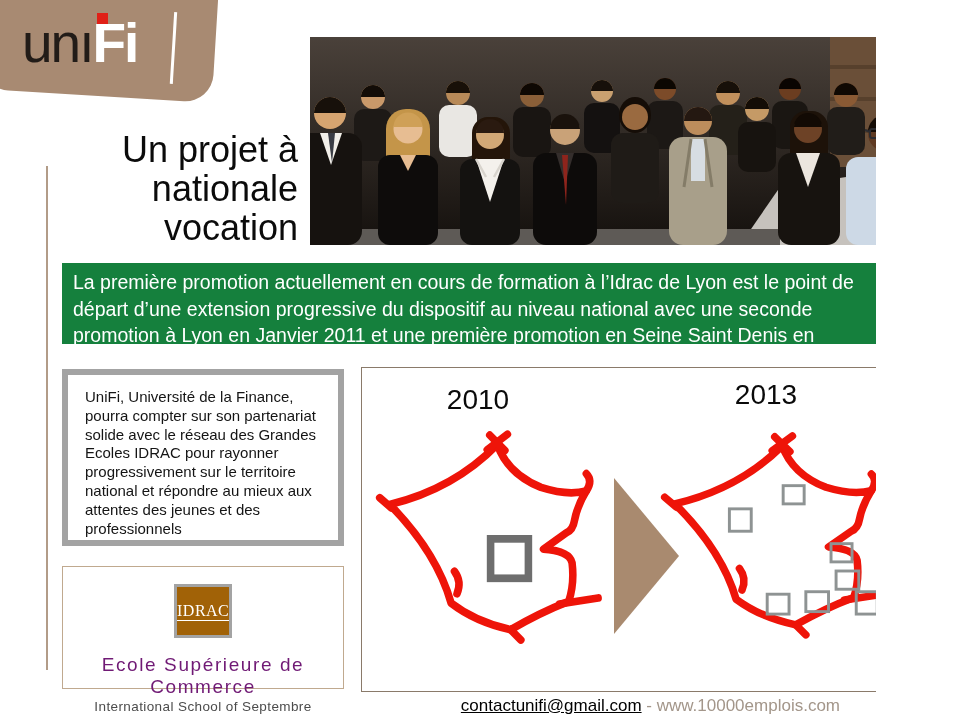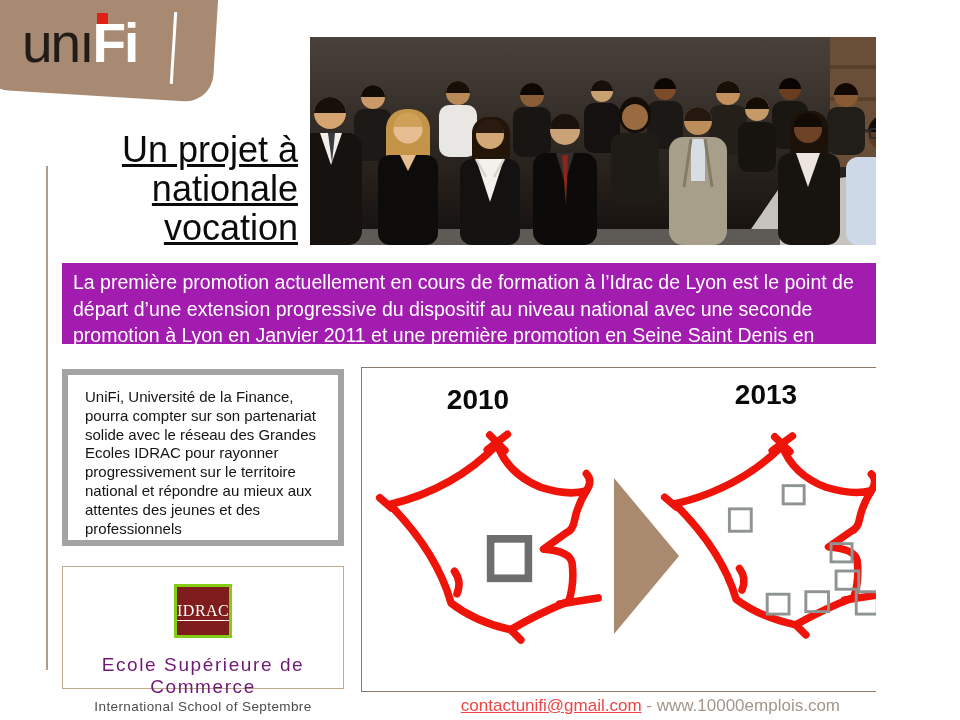--- a/index.html
+++ b/index.html
@@ -18,57 +18,57 @@
                 color:#ffffff;font-size:8.5px;font-weight:700;line-height:9px;letter-spacing:.4px;}
   .logo-bar{position:absolute;left:172px;top:12px;width:3px;height:72px;background:#ffffff;
             transform:rotate(3.5deg);}
 
   
   .photo{position:absolute;left:310px;top:37px;width:615px;height:208px;overflow:hidden;}
 
   
   .title-rule{position:absolute;left:46px;top:166px;width:2px;height:504px;background:#b29c88;}
   .page-title{position:absolute;left:58px;top:130px;width:240px;text-align:right;
-              color:#0b0b0b;font-size:36px;line-height:39px;font-weight:400;text-decoration:underline;}
-
-  
-  .banner{position:absolute;left:62px;top:263px;width:863px;height:81px;background:#a21caf;
+              color:#0b0b0b;font-size:36px;line-height:39px;font-weight:400;}
+
+  
+  .banner{position:absolute;left:62px;top:263px;width:863px;height:81px;background:#15803d;
           color:#ffffff;font-size:19.5px;line-height:26.5px;box-sizing:border-box;
           padding:6px 28px 0 11px;}
 
   
   .note-box{position:absolute;left:62px;top:369px;width:282px;height:177px;background:#fff;
             border:6px solid #a3a3a3;box-sizing:border-box;padding:13px 12px 0 17px;
             color:#141414;font-size:15px;line-height:18.8px;}
   .idrac-box{position:absolute;left:62px;top:566px;width:282px;height:123px;background:#fff;
              border:1px solid #c0a98f;box-sizing:border-box;text-align:center;}
-  .idrac-square{display:inline-block;margin-top:17px;width:52px;height:48px;background:#7f1d1d;
-                border:3px solid #84cc16;color:#fff;font-family:"Liberation Serif",serif;
+  .idrac-square{display:inline-block;margin-top:17px;width:52px;height:48px;background:#a16207;
+                border:3px solid #a3a3a3;color:#fff;font-family:"Liberation Serif",serif;
                 font-size:16px;line-height:48px;letter-spacing:.5px;}
   .idrac-square span{border-bottom:1.5px solid #fff;padding-bottom:1px;}
   .idrac-line1{color:#701a75;font-size:19px;letter-spacing:1.6px;margin-top:16px;}
   .idrac-line2{color:#4c4c4c;font-size:13.5px;letter-spacing:.4px;margin-top:1px;}
 
   
   .map-panel{position:absolute;left:361px;top:367px;width:562px;height:325px;background:#fff;
              border:1.5px solid #8a7a6a;box-sizing:border-box;}
   .year-label{position:absolute;width:120px;text-align:center;color:#0a0a0a;
-              font-size:28px;font-weight:700;}
+              font-size:28px;font-weight:400;}
   .year-left{left:56px;top:16px;}
   .year-right{left:344px;top:11px;}
   .map-svg{position:absolute;}
   .map-2010{left:11px;top:56px;}
   .map-2013{left:296px;top:58px;}
   .growth-arrow{position:absolute;left:252px;top:110px;width:0;height:0;
                 border-top:78px solid transparent;border-bottom:78px solid transparent;
                 border-left:65px solid #a98a6f;}
 
   
   .footer{position:absolute;right:36px;bottom:4px;font-size:17px;color:#a3968a;}
-  .footer a{color:#ef4444;text-decoration:underline;}
+  .footer a{color:#000000;text-decoration:underline;}
 </style>
 </head>
 <body>
 
 <div id="slide">
 
   <div class="logo-plate"></div>
   <div class="logo-content">
     <div class="logo-wordmark"><span>unı</span><span class="fi">Fi</span></div>
     <div class="logo-red-dot"></div>

